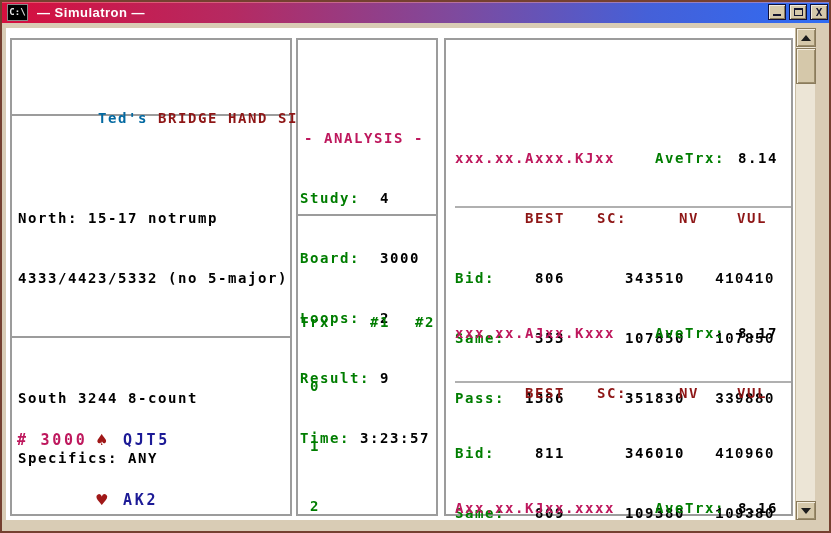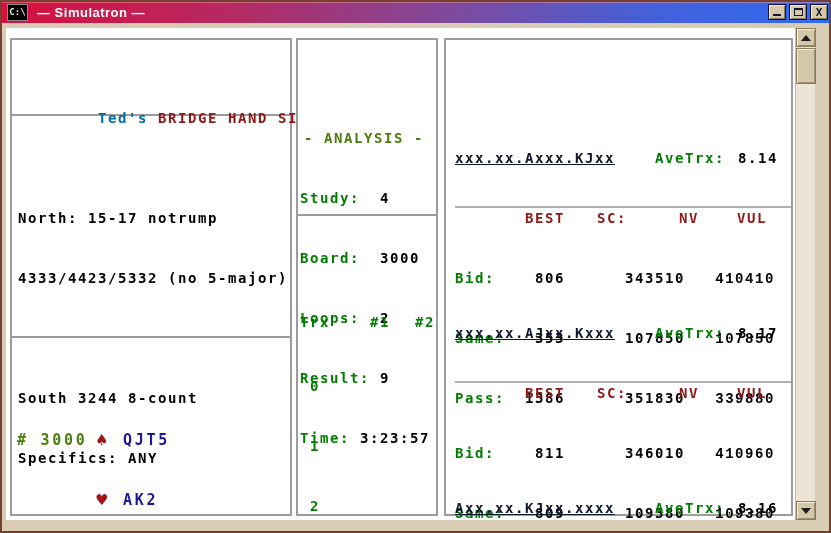--- a/index.html
+++ b/index.html
@@ -69,22 +69,22 @@
   .hl > span { position:absolute; top:0; white-space:pre; }
   .c-west  { left:0; }
   .c-mid   { left:78px; }
   .suit { display:inline-block; width:13px; color:#a01818; letter-spacing:0;
           font-family:"DejaVu Sans","DejaVu Sans Mono",sans-serif; }
   .card { margin-left:15px; color:#1c1a96; }
 
   .gray  { color:#0369a1; }
   .dred  { color:#8e1616; }
   .green { color:#007d00; }
-  .olive { color:#4d7c0f; }
-  .blue  { color:#0f172a;text-decoration:underline; }
+  .olive { color:#be185d; }
+  .blue  { color:#be185d; }
 
   
   .an-top { height:136px; border-bottom:2px solid #9c9c9c; padding:8px 0 0 2px; }
   .an-header { margin-left:4px; height:20px; }
   .f-row { height:20px; }
   .lbl { display:inline-block; }
   .lw8 { width:80px; }
   .lw6 { width:60px; }
   .an-table { padding:16px 0 0 2px; }
   .t-row { height:20px; }

